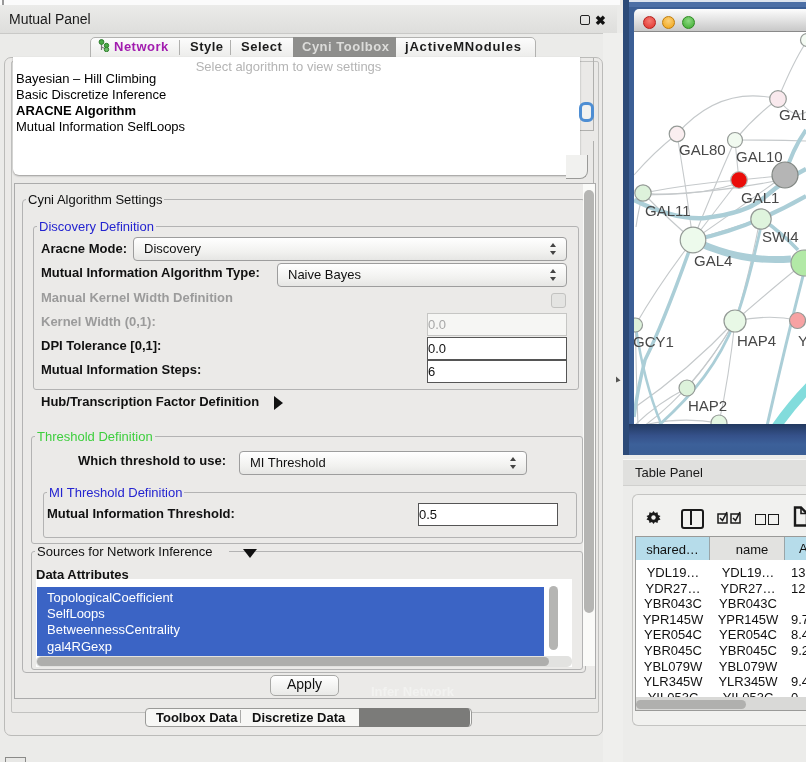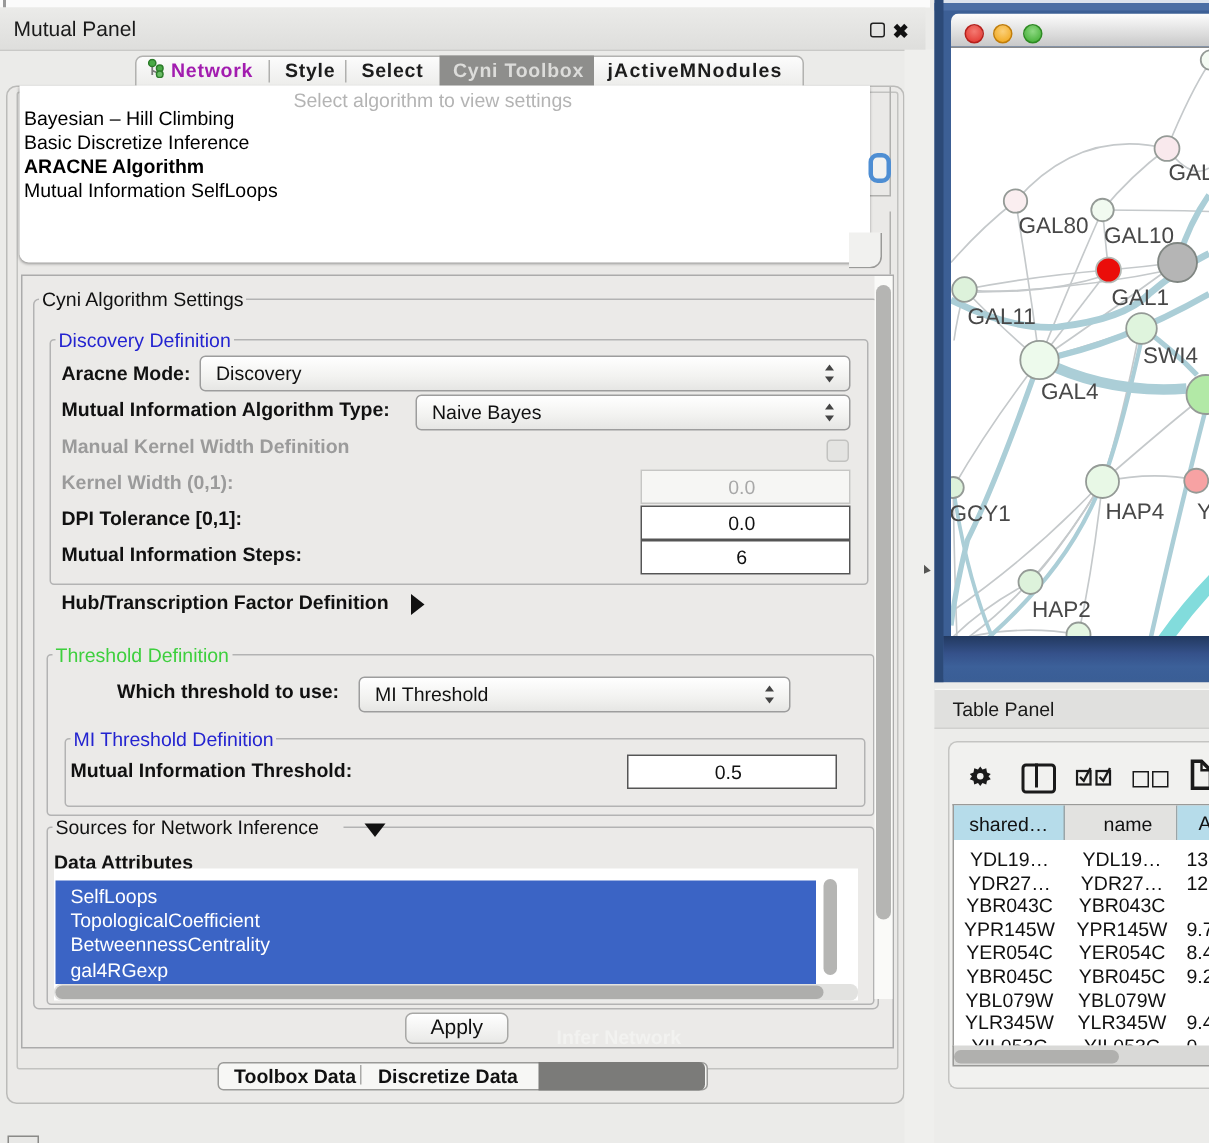--- a/index.html
+++ b/index.html
@@ -8,21 +8,21 @@
 .abs{position:absolute}
 .b{font-weight:bold}
 .grp{position:absolute;border:1px solid #b3b3b3;border-radius:3px}
 .grplab{position:absolute;top:-8px;left:3px;background:#ebeae8;padding:0 2px;font-size:13px;white-space:nowrap}
 .combo{position:absolute;border:1px solid #9d9d9d;border-radius:4px;
   background:linear-gradient(#ffffff,#f2f2f0 60%,#e6e6e4);box-sizing:border-box}
 .combo .ct{position:absolute;left:10px;top:3px;font-size:13px;color:#111}
 .spin{position:absolute;right:9px;top:50%;width:7px;height:12px;margin-top:-6px}
 .spin:before{content:"";position:absolute;left:0;top:0;border-left:3.5px solid transparent;border-right:3.5px solid transparent;border-bottom:4.5px solid #444}
 .spin:after{content:"";position:absolute;left:0;bottom:0;border-left:3.5px solid transparent;border-right:3.5px solid transparent;border-top:4.5px solid #444}
-.inp{position:absolute;background:#fff;box-sizing:border-box;font-size:13px;text-align:center;padding:3px 5px 0 0}
+.inp{position:absolute;background:#fff;box-sizing:border-box;font-size:13px;text-align:left;padding:3px 5px 0 0}
 </style>
 </head>
 <body>
 
 <div class="abs" style="left:0;top:0;width:620px;height:762px;background:#ebebe9"></div>
 <div class="abs" style="left:0;top:0;width:620px;height:5px;background:#fbfbfb"></div>
 <div class="abs" style="left:2px;top:0;width:2px;height:5px;background:#999"></div>
 <div class="abs" style="left:0;top:5px;width:617px;height:28px;background:linear-gradient(#ebebe9,#dededc);border-bottom:1px solid #c9c9c7"></div>
 <div class="abs" style="left:9px;top:11px;font-size:14px;color:#1a1a1a">Mutual Panel</div>
 
@@ -107,22 +107,22 @@
 <div class="inp" style="left:418px;top:503px;width:140px;height:23px;border:1px solid #555">0.5</div>
 
 <div class="grp" style="left:31px;top:551px;width:550px;height:117px">
   <span class="grplab" style="color:#111">Sources for Network Inference&nbsp;&nbsp;&nbsp;&nbsp;</span>
 </div>
 <div class="abs" style="left:243px;top:549px;width:0;height:0;border-left:7px solid transparent;border-right:7px solid transparent;border-top:9px solid #111"></div>
 <div class="abs b" style="left:36px;top:567px">Data Attributes</div>
 
 <div class="abs" style="left:36px;top:579px;width:536px;height:88px;background:#fff"></div>
 <div class="abs" style="left:37px;top:587px;width:507px;height:69px;background:#3b64c5;color:#fff;font-size:13px;line-height:16.2px;padding:3px 0 0 10px;overflow:hidden;box-sizing:border-box">
+<div>TopologicalCoefficient</div>
 <div>SelfLoops</div>
-<div>TopologicalCoefficient</div>
 <div>BetweennessCentrality</div>
 <div>gal4RGexp</div>
 </div>
 
 <div class="abs" style="left:549px;top:586px;width:9px;height:64px;background:#b5b5b3;border-radius:5px"></div>
 
 <div class="abs" style="left:36px;top:656px;width:536px;height:11px;background:#e2e2e0;border-radius:5px"></div>
 <div class="abs" style="left:37px;top:657px;width:512px;height:9px;background:#aeaeac;border-radius:5px"></div>
 
 <div class="abs" style="left:270px;top:675px;width:67px;height:19px;background:linear-gradient(#ffffff,#e9e9e7);border:1px solid #a8a8a6;border-radius:5px;text-align:center;font-size:14px;padding-top:0px">Apply</div>

